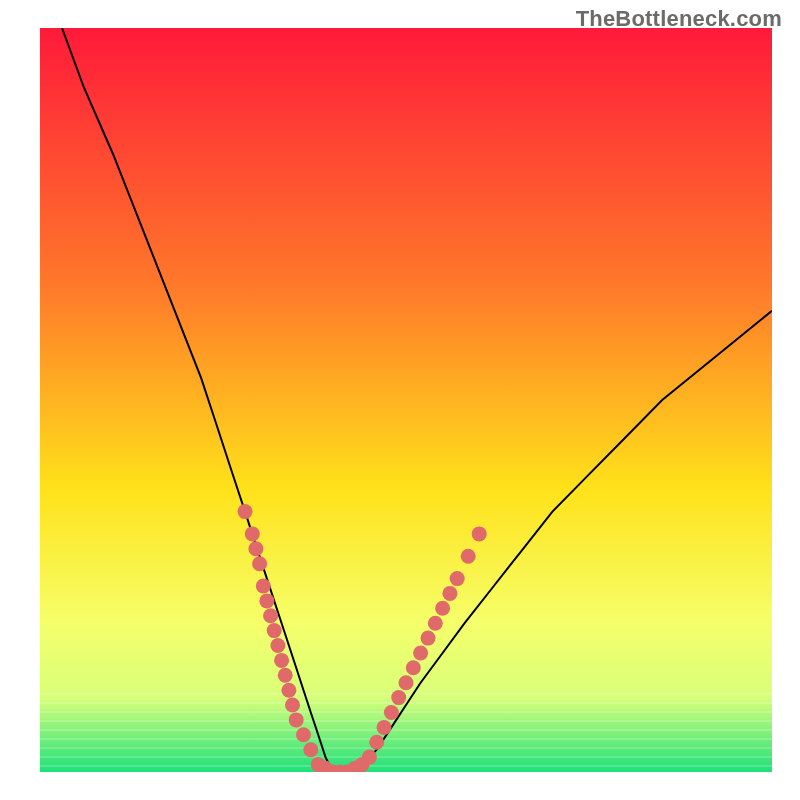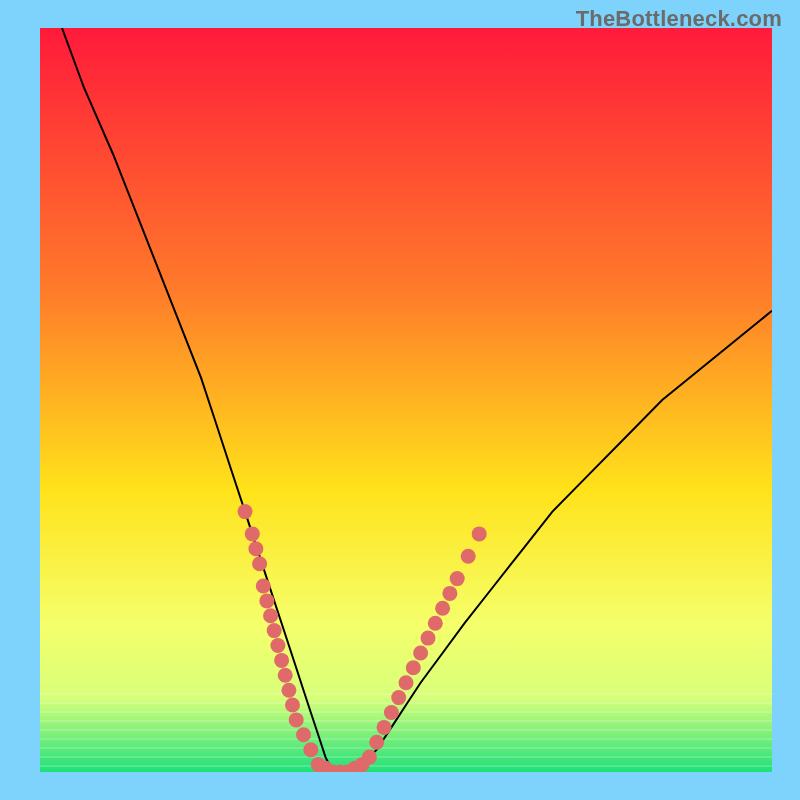--- a/index.html
+++ b/index.html
@@ -7,21 +7,21 @@
     padding: 0;
     width: 800px;
     height: 800px;
     overflow: hidden;
     background: #000;
     font-family: Arial, Helvetica, sans-serif;
   }
   .frame {
     position: absolute;
     inset: 0;
-    background: #7dd3fc;
+    background: #ffffff;
   }
   .plot {
     position: absolute;
     left: 40px;
     top: 28px;
     width: 732px;
     height: 744px;
   }
   .watermark {
     position: absolute;

